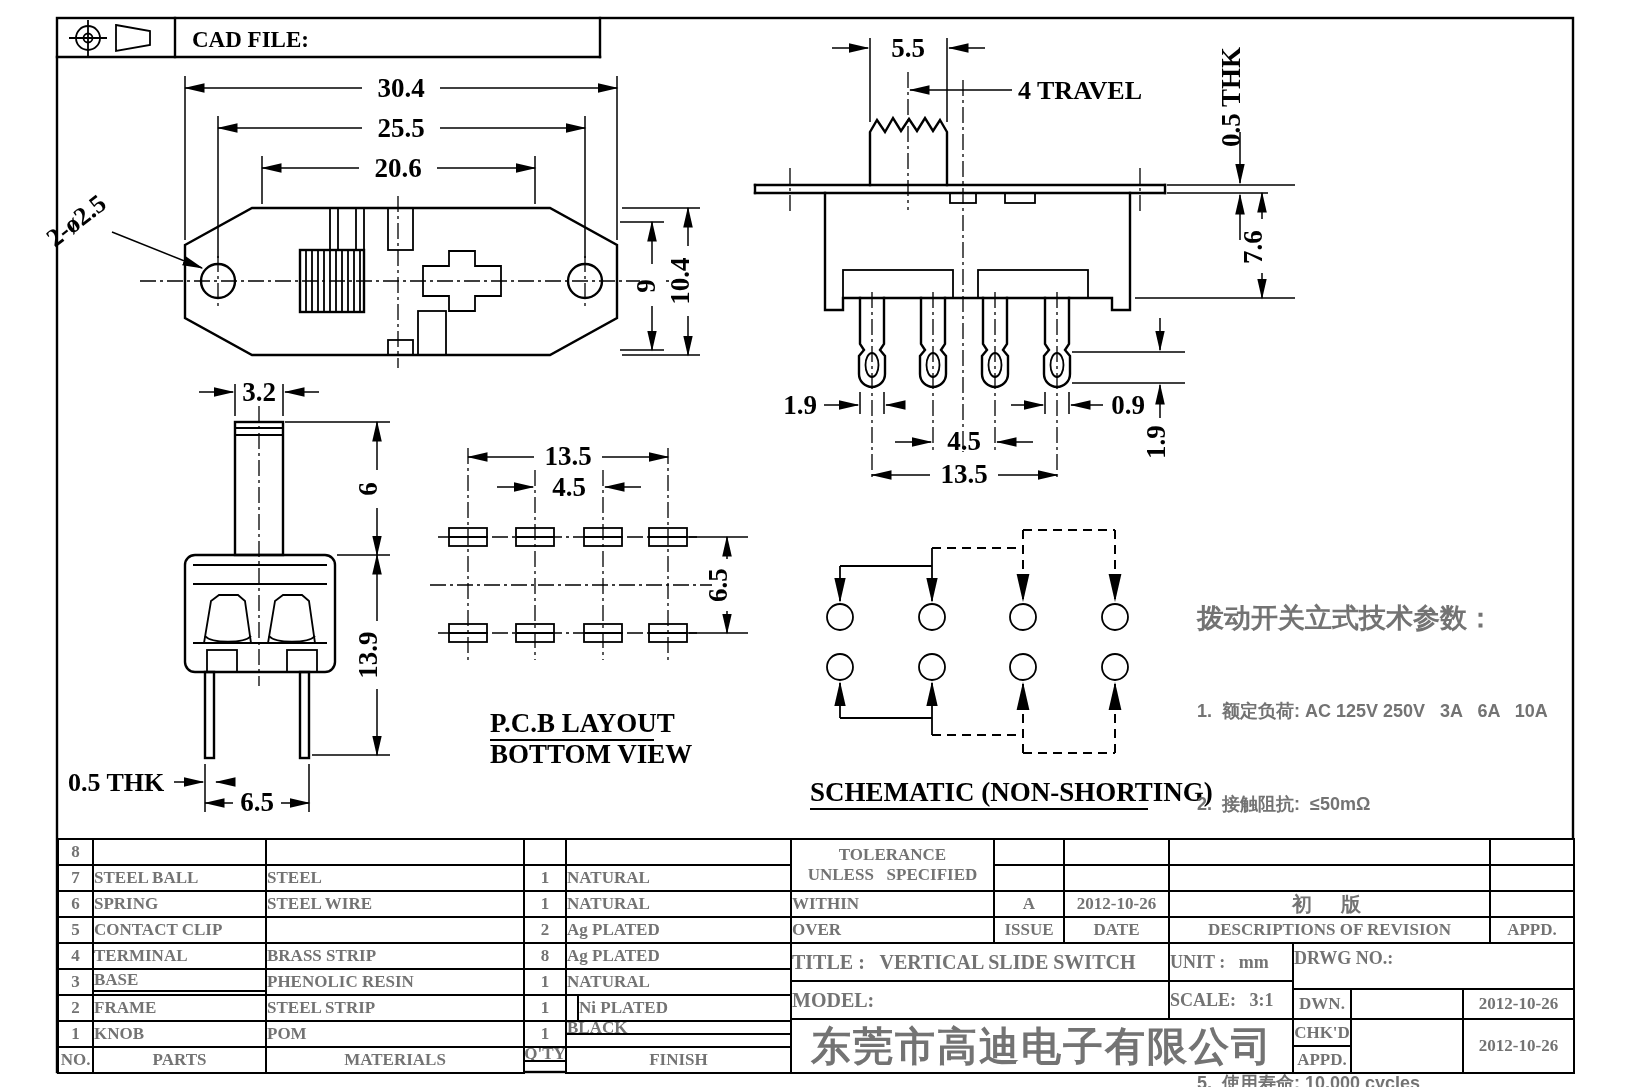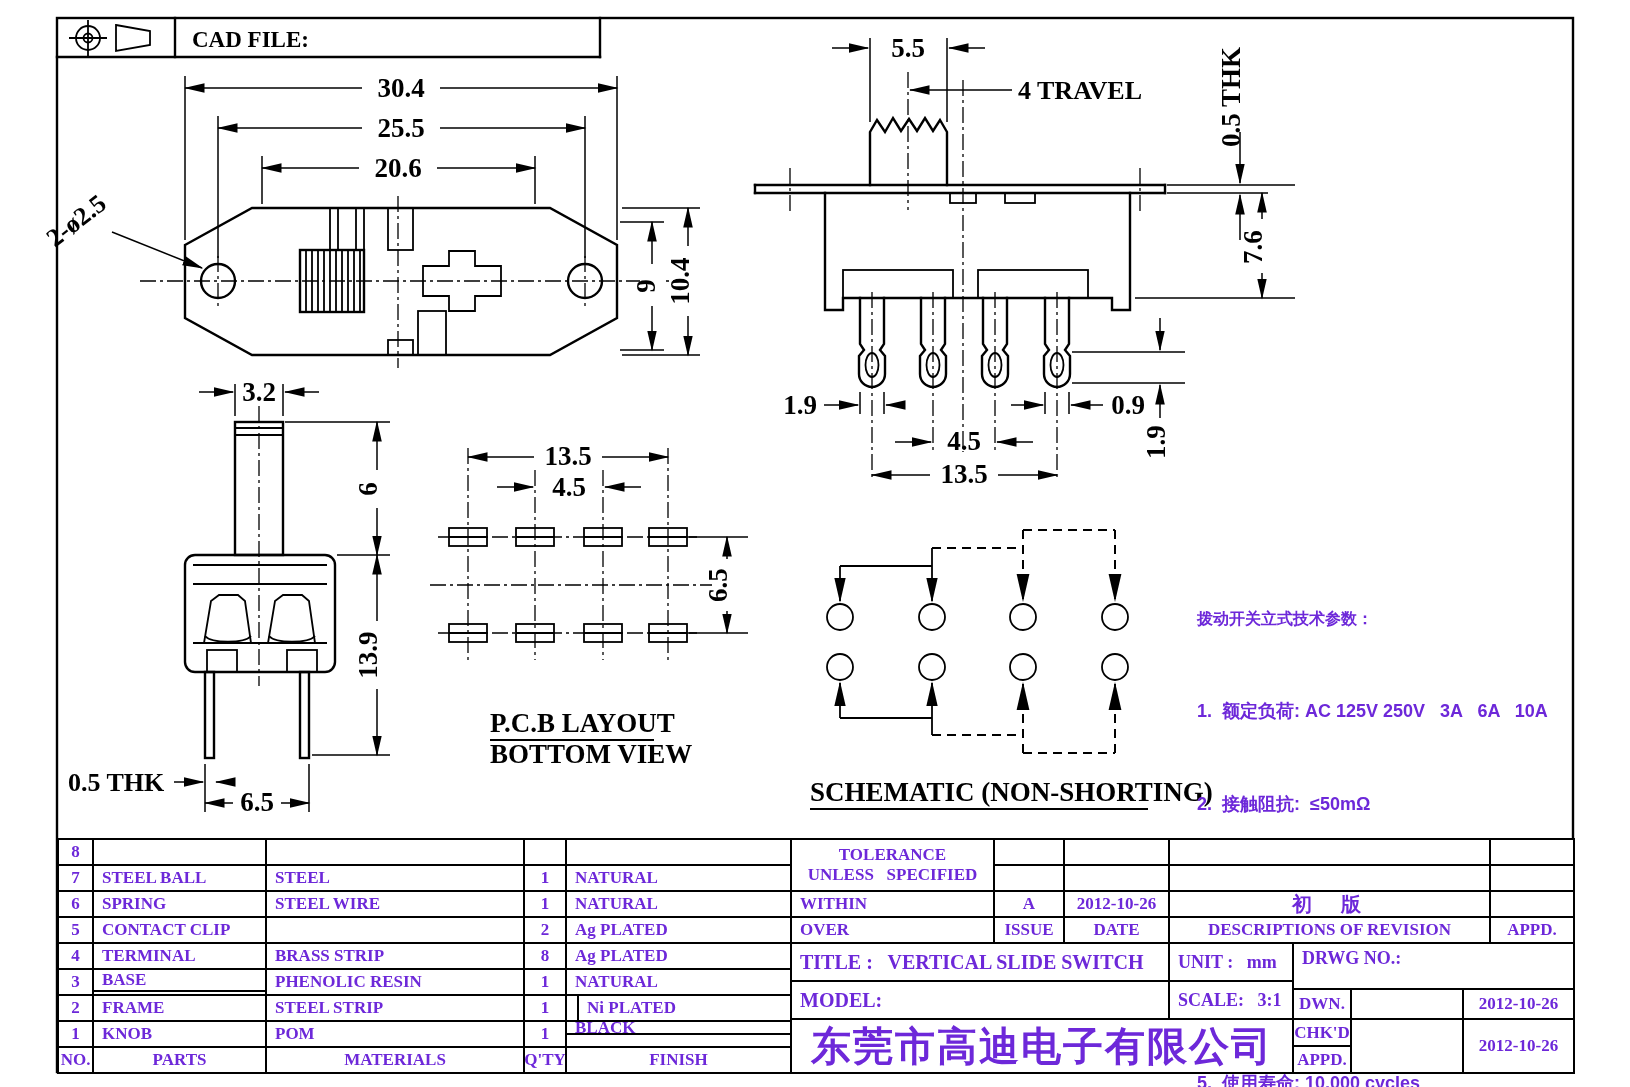--- a/index.html
+++ b/index.html
@@ -1,44 +1,44 @@
 <!DOCTYPE html>
 <html><head>
 <meta charset="utf-8">
 <style>
   html,body{margin:0;padding:0;background:#fff;}
   #sheet{position:relative;width:1630px;height:1087px;background:#ffffff;overflow:hidden;
-         font-family:"Liberation Serif",serif;color:#6d28d9;}
+         font-family:"Liberation Serif",serif;color:#737373;}
   #dwg{position:absolute;left:0;top:0;}
   
   .o  {stroke:#000;stroke-width:2.4;fill:none;stroke-linecap:square}
   .i  {stroke:#000;stroke-width:1.8;fill:none}
   .d  {stroke:#000;stroke-width:1.5;fill:none}
   .dd {stroke:#000;stroke-width:1.3;fill:none;stroke-dasharray:16 4 3 4}
   .dsh{stroke:#000;stroke-width:2;fill:none;stroke-dasharray:9 6}
   .dt {font:bold 27px "Liberation Serif",serif;text-anchor:middle;fill:#000}
   .dts{font:bold 26px "Liberation Serif",serif;text-anchor:start;fill:#000}
   .cap{font:bold 27px "Liberation Serif",serif;text-anchor:start;fill:#000}
   .hdr{font:bold 23px "Liberation Serif",serif;text-anchor:start;fill:#000}
   .wbg{fill:#ffffff;stroke:none}
   
   #tbl{position:absolute;left:57px;top:838px;width:1516px;height:234px;}
   .cell{position:absolute;border:2px solid #000;box-sizing:border-box;background:#fff;
         font:bold 17px "Liberation Serif",serif;display:flex;align-items:center;white-space:pre;overflow:hidden;}
   .c{justify-content:center;text-align:center}
-  .l{padding-left:8px}
+  .l{padding-left:0}
   .big{font:bold 40px "Liberation Sans","DejaVu Sans",sans-serif;letter-spacing:2px}
   .t20{font:bold 20px "Liberation Serif",serif}
   .t18{font:bold 18px "Liberation Serif",serif}
   .cjk{font:bold 20px "Liberation Sans","DejaVu Sans",sans-serif;letter-spacing:6px}
   .top{align-items:flex-start;padding-top:4px}
   
   #tech{position:absolute;left:1197px;top:541px;width:375px;
         font:bold 18px "Liberation Sans","DejaVu Sans",sans-serif;line-height:31px;white-space:pre;}
-  #tech .hd{font-size:16px}
+  #tech .hd{font-size:27px}
 </style>
 </head>
 <body>
 
 <div id="sheet">
 
 <svg id="dwg" width="1630" height="1087" viewBox="0 0 1630 1087">
   <defs>
     <marker id="ar" viewBox="0 0 14 8" refX="13" refY="4" markerWidth="14" markerHeight="8" orient="auto-start-reverse">
       <path d="M14,4 L0,0.8 L0,7.2 Z" fill="#000"></path>
@@ -377,21 +377,21 @@
 
   <div class="cell c" style="left:0;top:182px;width:37px;height:28px">1</div>
   <div class="cell l" style="left:35px;top:182px;width:175px;height:28px">KNOB</div>
   <div class="cell l" style="left:208px;top:182px;width:260px;height:28px">POM</div>
   <div class="cell c" style="left:466px;top:182px;width:44px;height:28px">1</div>
   <div class="cell l" style="left:508px;top:182px;width:227px;height:15px">BLACK</div>
 
   <div class="cell c" style="left:0;top:208px;width:37px;height:28px">NO.</div>
   <div class="cell c" style="left:35px;top:208px;width:175px;height:28px">PARTS</div>
   <div class="cell c" style="left:208px;top:208px;width:260px;height:28px">MATERIALS</div>
-  <div class="cell c" style="left:466px;top:208px;width:44px;height:28px">Q'TY</div>
+  <div class="cell c" style="left:466px;top:208px;width:44px;height:16px">Q'TY</div>
   <div class="cell c" style="left:508px;top:208px;width:227px;height:28px">FINISH</div>
 
   <div class="cell c" style="left:733px;top:0;width:205px;height:54px;flex-direction:column;justify-content:center">
     <div>TOLERANCE</div>
     <div>UNLESS   SPECIFIED</div>
   </div>
   <div class="cell" style="left:936px;top:0;width:72px;height:28px"></div>
   <div class="cell" style="left:1006px;top:0;width:107px;height:28px"></div>
   <div class="cell" style="left:1111px;top:0;width:323px;height:28px"></div>
   <div class="cell" style="left:1432px;top:0;width:86px;height:28px"></div>

